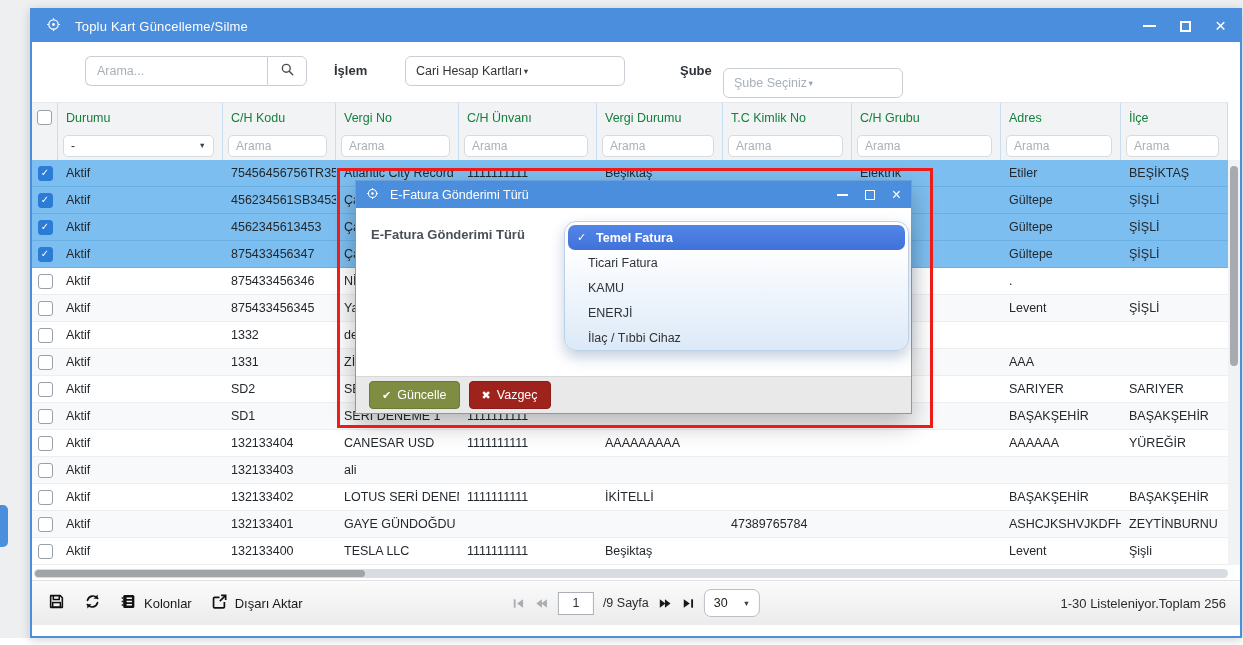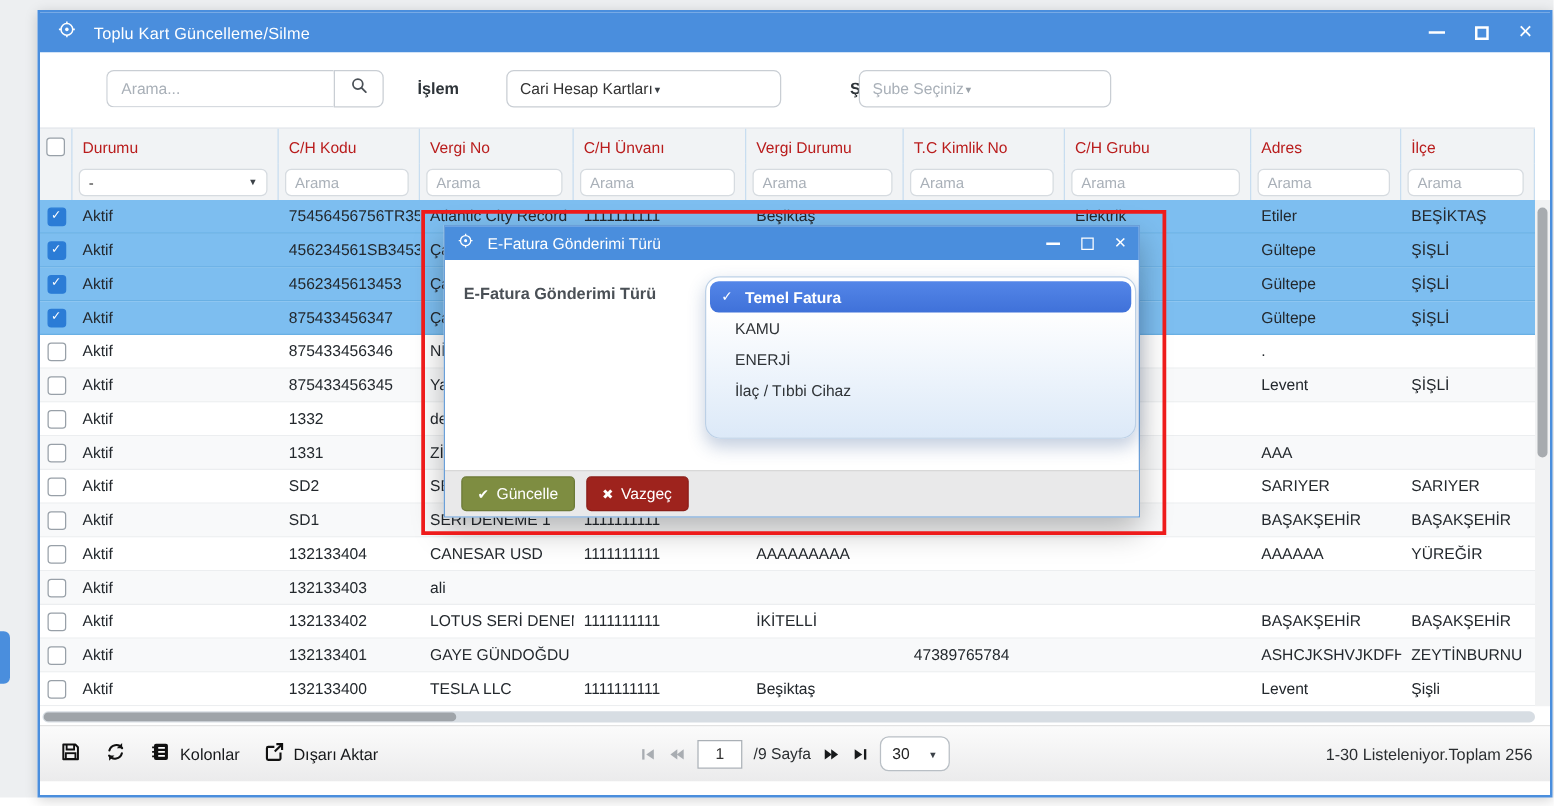--- a/index.html
+++ b/index.html
@@ -28,29 +28,29 @@
   .search-btn{width:40px;height:30px;border:1px solid #c9ced4;border-radius:0 6px 6px 0;background:#fff;
         display:flex;align-items:center;justify-content:center;cursor:pointer;box-sizing:border-box;}
   input::placeholder{color:#a9b0b8;}
   .tb-label{position:absolute;top:21px;font-size:13px;font-weight:700;color:#2d3338;}
   .lbl-islem{left:302px;}
   .lbl-sube{left:648px;}
   .dd{position:absolute;top:14px;height:30px;border:1px solid #c9ced4;border-radius:6px;background:#fff;
       display:flex;align-items:center;justify-content:flex-start;padding:0 10px;font-size:12.5px;
       color:#333;box-sizing:border-box;cursor:pointer;}
   .dd-islem{left:373px;width:220px;}
-  .dd-sube{left:655px;width:202px;color:#a9b0b8;}
+  .dd-sube{left:691px;width:180px;color:#a9b0b8;margin-top:12px;}
   .caret{font-size:7.5px;color:#3c4248;}
   .dd-sube .caret{color:#9aa1a8;}
 
   
   .grid{display:grid;grid-template-columns:26px 165px 113px 123px 138px 126px 129px 149px 120px 1fr;}
   .table-header{position:absolute;top:92px;left:0;width:1196px;height:29px;background:#f1f3f5;border-top:1px solid #e4e8eb;}
   .filter-row{position:absolute;top:121px;left:0;width:1196px;height:29px;background:#f1f3f5;border-bottom:1px solid #d6dce1;}
-  .hcell{font-size:12.5px;font-weight:500;color:#b91c1c;display:flex;align-items:center;padding-left:8px;
+  .hcell{font-size:12.5px;font-weight:500;color:#15803d;display:flex;align-items:center;padding-left:8px;
          border-right:1px solid #c8ddf0;white-space:nowrap;overflow:hidden;cursor:pointer;}
   .cbcell{display:flex;align-items:center;justify-content:center;border-right:1px solid #c8ddf0;}
   .fcell{border-right:1px solid #c8ddf0;display:flex;align-items:center;padding:0 8px 0 5px;box-sizing:border-box;}
   .fcell input{width:100%;height:22px;border:1px solid #d6dbe0;border-radius:5px;padding:0 7px;font-size:12px;
          color:#333;outline:none;background:#fff;box-sizing:border-box;font-family:inherit;}
   .fselect{width:100%;height:22px;border:1px solid #d6dbe0;border-radius:5px;background:#fff;display:flex;
          align-items:center;justify-content:space-between;padding:0 7px;font-size:12px;color:#333;box-sizing:border-box;cursor:pointer;}
 
   .tbody{position:absolute;top:150px;left:0;width:1196px;height:405px;overflow:hidden;}
   .trow{height:27px;border-bottom:1px solid #eceef0;background:#fff;box-sizing:border-box;cursor:pointer;}
@@ -533,20 +533,23 @@
         <span class="m-close">×</span>
       </span>
     </div>
     <span class="modal-label">E-Fatura Gönderimi Türü</span>
     <div class="opt-panel" id="opt-panel">
         <div class="opt sel">
           <span class="chk">✓</span>
           <span>Temel Fatura</span>
         </div>
         <div class="opt">
+          <span>Ticari Fatura</span>
+        </div>
+        <div class="opt">
           <span>KAMU</span>
         </div>
         <div class="opt">
           <span>ENERJİ</span>
         </div>
         <div class="opt">
           <span>İlaç / Tıbbi Cihaz</span>
         </div>
       </div>
     <div class="modal-footer">

